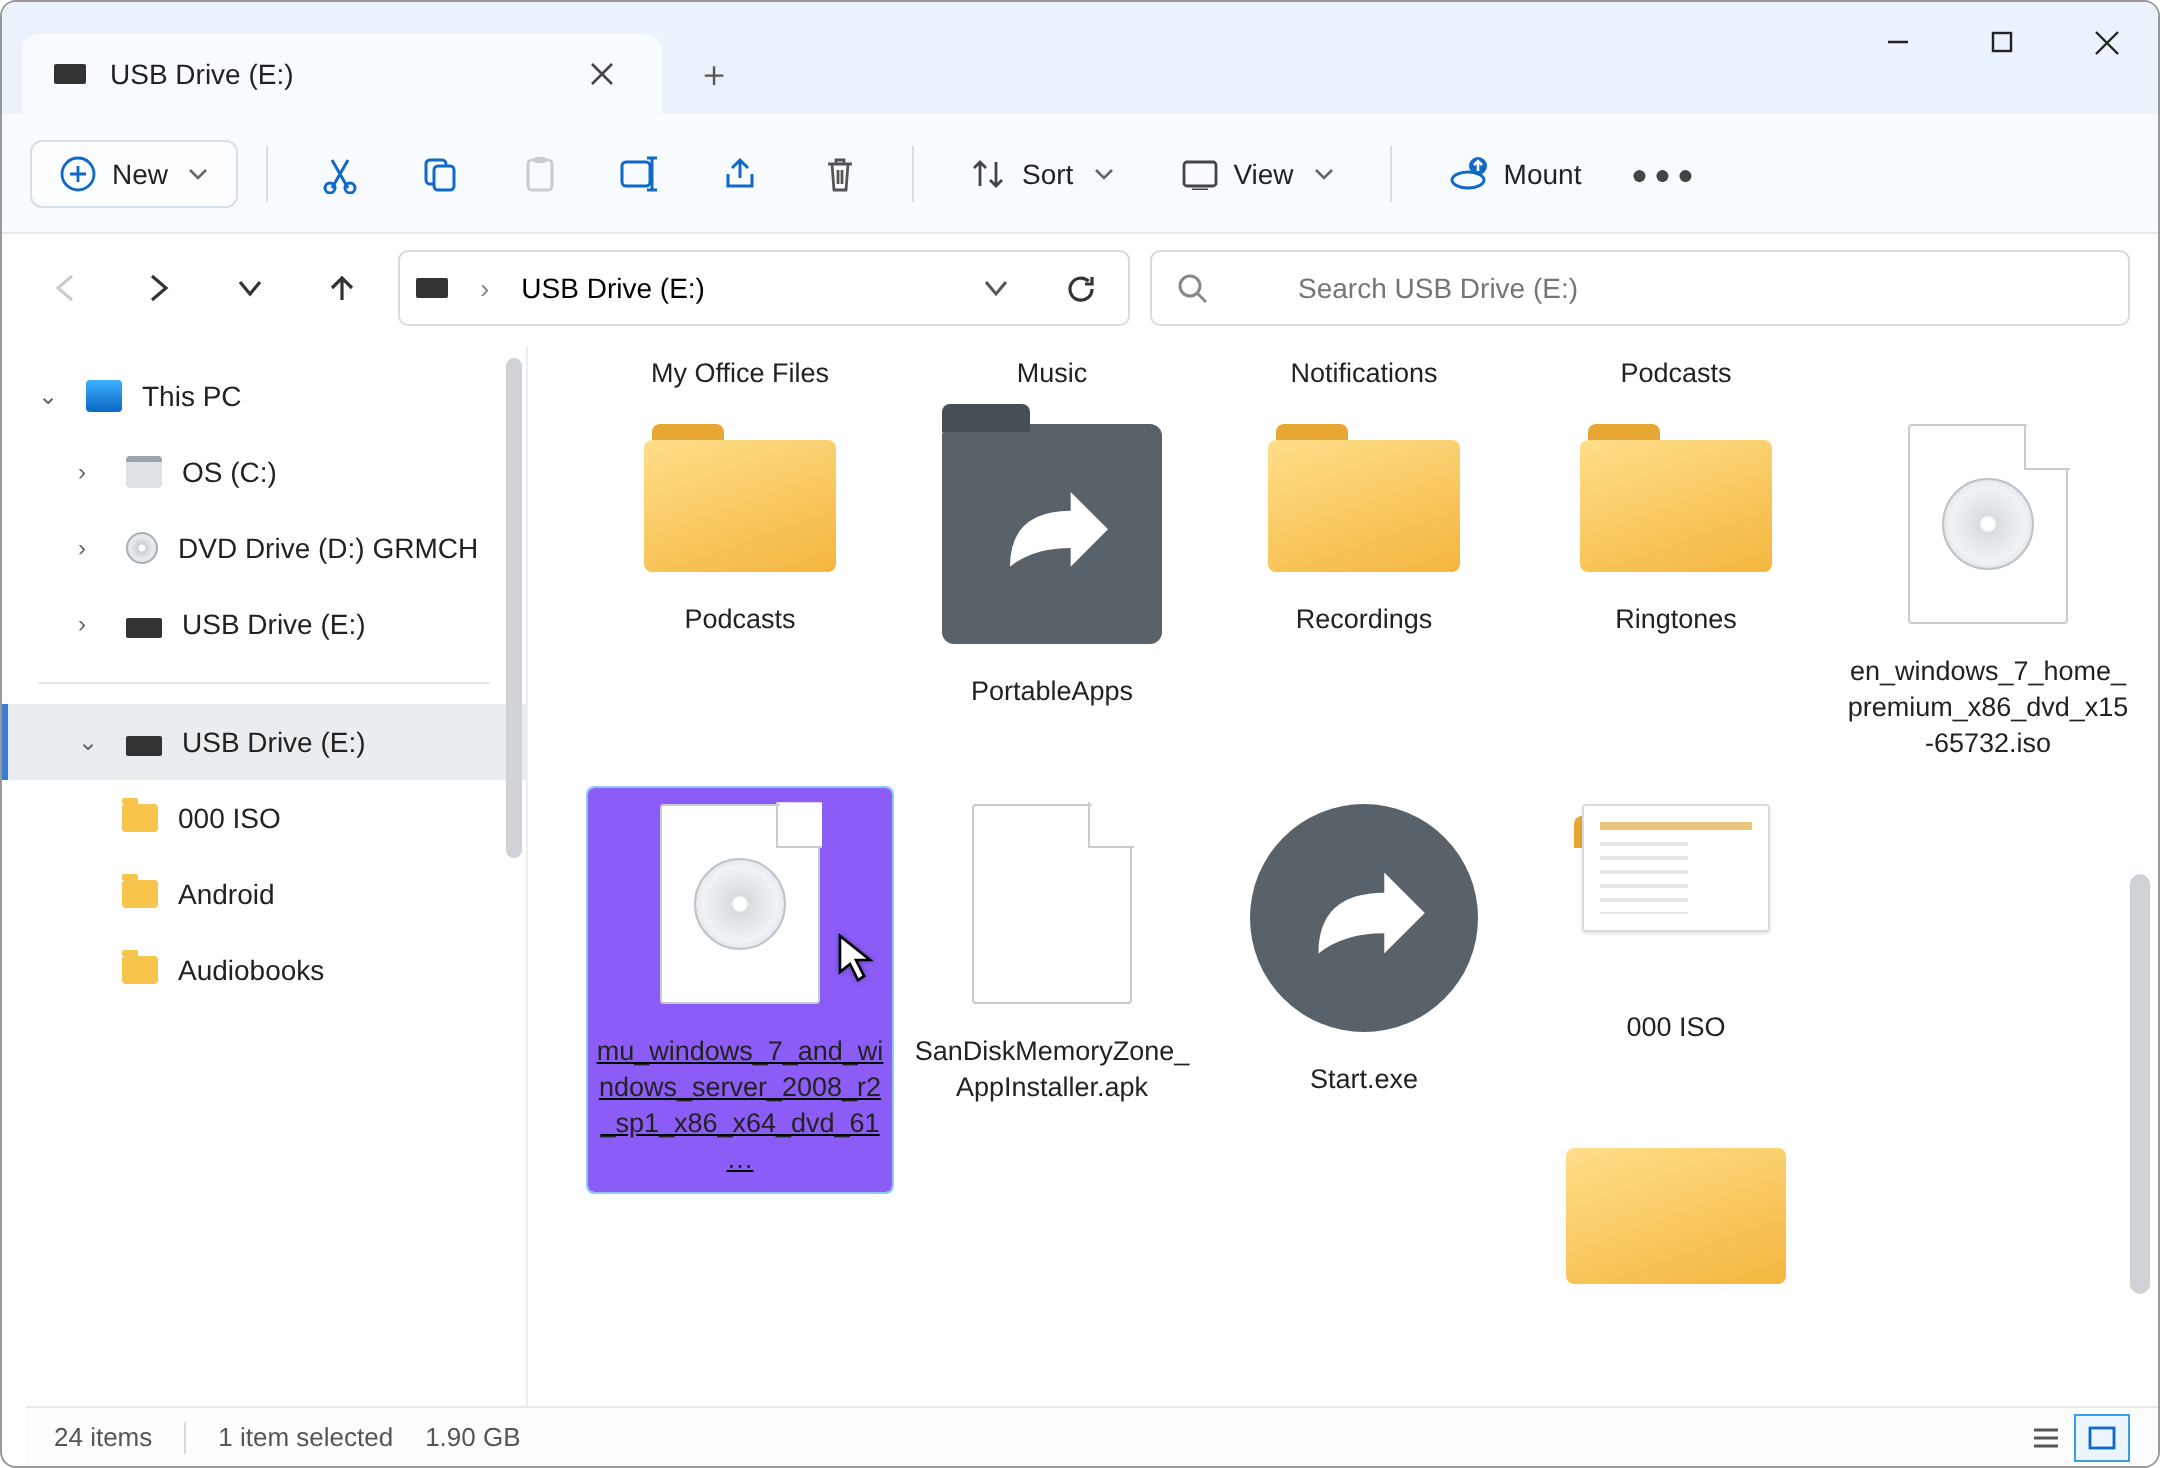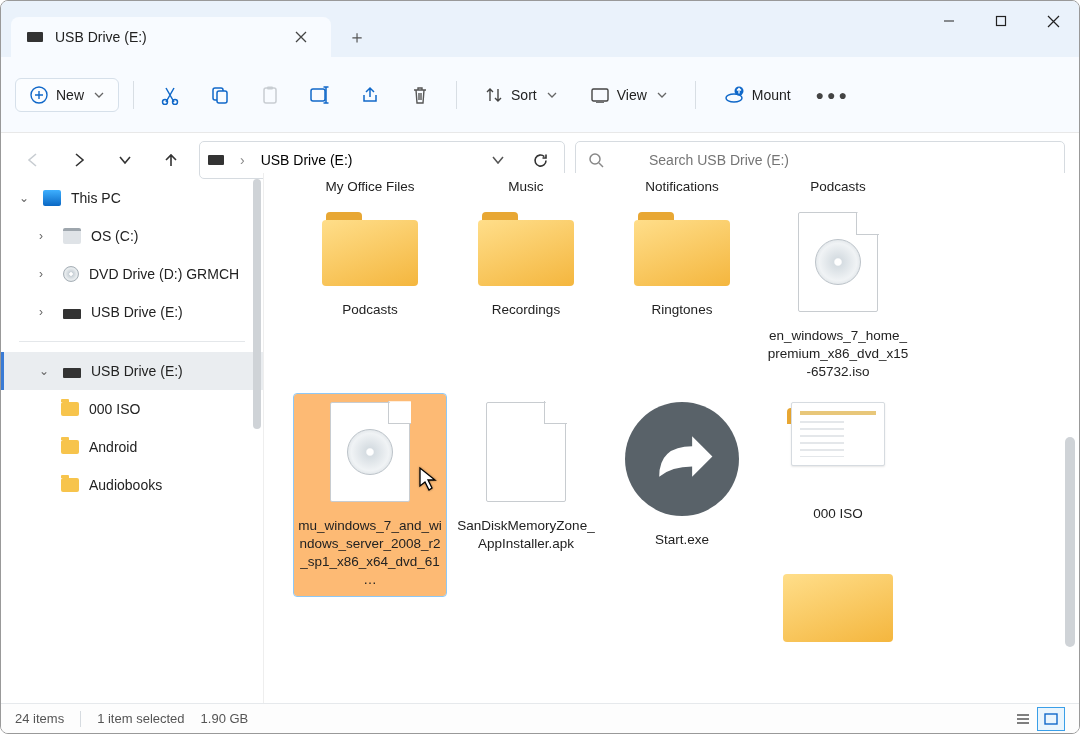--- a/index.html
+++ b/index.html
@@ -9,21 +9,21 @@
 .titlebar { height: 56px; display: flex; align-items: flex-end; background: #eaf2fb; position: relative; }
 .tab { height: 40px; background: #f8fbff; border-top-left-radius: 8px; border-top-right-radius: 8px; display: flex; align-items: center; padding: 0 16px; margin-left: 10px; gap: 12px; width: 320px; position: relative; }
 .tab-icon { width: 16px; height: 10px; background: #333; border-radius: 1px; }
 .tab-title { font-size: 14px; color: #222; flex: 1; }
 .tab-close, .new-tab-btn { width: 28px; height: 28px; display:flex; align-items:center; justify-content:center; border-radius:4px; cursor:pointer; }
 .new-tab-btn { margin-left: 12px; margin-bottom:6px; font-size:18px; color:#555; }
 .win-controls { position: absolute; right: 0; top: 0; display: flex; }
 .win-btn { width: 52px; height: 40px; display:flex; align-items:center; justify-content:center; cursor:pointer; }
 
 
-.toolbar { height: 76px; background: #f8fbff; display:flex; align-items:center; padding: 0 14px; gap: 6px; border-bottom: 1px solid #e8e8e8;}
+.toolbar { height: 60px; background: #f8fbff; display:flex; align-items:center; padding: 0 14px; gap: 6px; border-bottom: 1px solid #e8e8e8;}
 .pill-btn { display:flex; align-items:center; gap:8px; padding: 7px 14px; border:1px solid #d6e0ea; border-radius: 6px; background:#fbfdff; cursor:pointer; font-size:14px; color:#222;}
 .tool-icon-btn { width:44px; height:38px; display:flex; align-items:center; justify-content:center; cursor:pointer; border-radius:4px; color:#1068c9;}
 .tool-icon-btn.disabled { color: #c8cdd2; cursor:default; }
 .divider-v { width:1px; height:28px; background:#d8dee4; margin:0 8px; }
 .chev-down { margin-left:2px; }
 .more-dots { letter-spacing:3px; font-size:14px; padding:0 10px;}
 
 
 .navrow { height: 54px; display:flex; align-items:center; padding: 0 14px; gap:10px; }
 .nav-icon-btn { width:36px; height:36px; display:flex; align-items:center; justify-content:center; cursor:pointer; border-radius:4px; color:#555;}
@@ -55,21 +55,21 @@
 .ico-folder-sm { width:18px; height:14px; background:#f7c44c; border-radius:2px; position:relative;}
 .ico-folder-sm::before{content:''; position:absolute; top:-3px; left:0; width:8px; height:3px; background:#f7c44c; border-radius:1px 1px 0 0;}
 
 
 .content { flex:1; position:relative; overflow:hidden; background:#fff;}
 .ct-scroll { position:absolute; right:4px; bottom:56px; width:10px; height:210px; background:#cfd3d7; border-radius:5px;}
 .grid { display:grid; grid-template-columns: repeat(5, 152px); gap: 8px 4px; padding: 0 30px;}
 .grid.row-labels { margin-bottom:4px; }
 .grid.row-labels > div { text-align:center; font-size:13.5px; color:#222; padding:6px 4px;}
 .item { width:152px; display:flex; flex-direction:column; align-items:center; padding:8px 4px 6px; border-radius:3px; cursor:pointer;}
-.item.selected { background:#fdba74; outline:1px solid #8ec8f6;}
+.item.selected { background:#8b5cf6; outline:1px solid #8ec8f6;text-decoration:underline;}
 .item-label { font-size:13.5px; color:#222; text-align:center; margin-top:15px; word-break:break-word; line-height:1.35; max-height:92px; overflow:hidden;}
 .ico-folder-lg { width:96px; height:74px; position:relative;}
 .ico-folder-lg .back { position:absolute; top:0; left:4px; width:36px; height:16px; background:#e8a733; border-radius:4px 4px 0 0;}
 .ico-folder-lg .body{ position:absolute; top:8px; left:0; width:96px; height:66px; background:linear-gradient(160deg,#ffde8a 0%,#f4b63e 100%); border-radius:4px;}
 .ico-folder-dark { width:110px; height:110px; background:#596269; border-radius:6px; position:relative; display:flex; align-items:center; justify-content:center;}
 .ico-folder-dark::before{content:''; position:absolute; top:-10px; left:0; width:44px; height:14px; background:#474e54; border-radius:4px 4px 0 0;}
 .ico-folder-dark svg { width:70px; height:70px;}
 .ico-file-doc { width:80px; height:100px; background:#fff; border:1.5px solid #c8ccd0; border-radius:2px; position:relative; display:flex; align-items:center; justify-content:center;}
 .ico-file-doc::before{content:''; position:absolute; top:-1.5px; right:-1.5px; width:22px; height:22px; background:linear-gradient(135deg,transparent 49%,#fff 51%); border-left:1.5px solid #c8ccd0; border-bottom:1.5px solid #c8ccd0;}
 .ico-file-doc::after{content:''; position:absolute; top:-1.5px; right:-1.5px; width:22px; height:22px; background:#fff; clip-path:polygon(0 0,100% 100%,100% 0);}
@@ -79,21 +79,21 @@
 .ico-folder-preview{ width:110px; height:88px; position:relative;}
 .ico-folder-preview .body{ position:absolute; bottom:0; left:0; width:110px; height:68px; background:linear-gradient(160deg,#ffde8a 0%,#f4b63e 100%); border-radius:4px;}
 .ico-folder-preview .back{ position:absolute; top:6px; left:4px; width:40px; height:16px; background:#e8a733; border-radius:4px 4px 0 0;}
 .ico-folder-preview .sheet{ position:absolute; top:0; left:8px; width:94px; height:64px; background:#fff; border:1px solid #d6dbe0; border-radius:2px; box-shadow:0 1px 2px rgba(0,0,0,0.1);}
 .ico-folder-preview .sheet::before{content:''; position:absolute; top:8px; left:8px; right:8px; height:4px; background:#e8c77a;}
 .ico-folder-preview .sheet::after{content:''; position:absolute; top:18px; left:8px; right:40px; bottom:8px; background:repeating-linear-gradient(#e4e7ea 0 2px,transparent 2px 7px);}
 .cursor-arrow { position:absolute; pointer-events:none; z-index:99;}
 .cursor-arrow svg{ width:20px; height:26px; filter:drop-shadow(0 0 1px rgba(0,0,0,0.4));}
 
 
-.statusbar { position:absolute; bottom:0; left:0; right:0; height:30px; border-top:1px solid #e6e9ec; display:flex; align-items:center; padding:0 14px; font-size:13px; color:#555; gap:16px; background:#fdfdfd;}
+.statusbar { position:absolute; bottom:0; left:12px; right:0; height:30px; border-top:1px solid #e6e9ec; display:flex; align-items:center; padding:0 14px; font-size:13px; color:#555; gap:16px; background:#fdfdfd;}
 .statusbar .spacer{ flex:1;}
 .view-toggle { display:flex; gap:0;}
 .vt-btn { width:28px; height:24px; display:flex; align-items:center; justify-content:center; border:1px solid transparent; cursor:pointer;}
 .vt-btn.active { border-color:#3a9fe8; background:#eaf5fd;}
 .sb-div { width:1px; height:16px; background:#d6dbe0;}
 svg { display:block; }
 </style>
 </head>
 <body>
 
@@ -305,20 +305,28 @@
       <div>Podcasts</div>
     </div>
 
     <div class="grid">
       <div class="item">
         <div class="ico-folder-lg">
             <div class="back"></div>
             <div class="body"></div>
           </div>
         <div class="item-label">Podcasts</div>
+      </div>
+      <div class="item">
+        <div class="ico-folder-dark">
+          <svg viewBox="0 0 60 60">
+              <path d="M12 44 Q12 20 38 20 L38 12 L54 28 L38 44 L38 36 Q22 36 12 44 Z" fill="#fff"></path>
+            </svg>
+        </div>
+        <div class="item-label">PortableApps</div>
       </div>
       <div class="item">
         <div class="ico-folder-lg">
             <div class="back"></div>
             <div class="body"></div>
           </div>
         <div class="item-label">Recordings</div>
       </div>
       <div class="item">
         <div class="ico-folder-lg">

